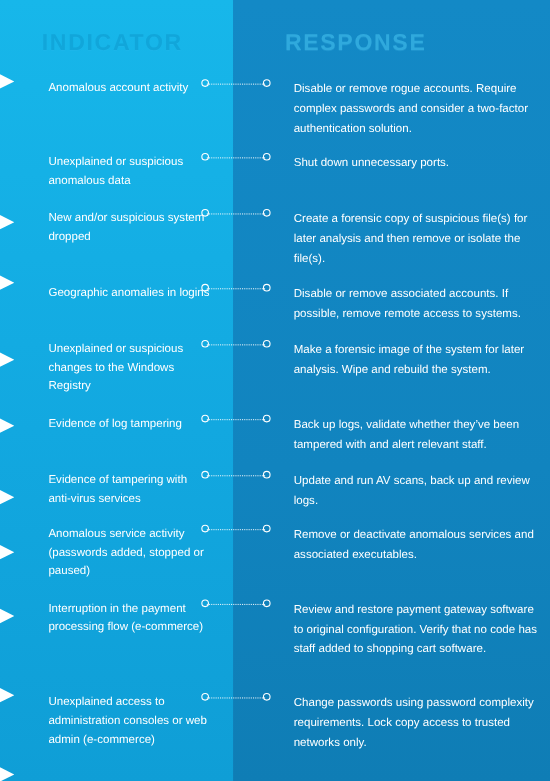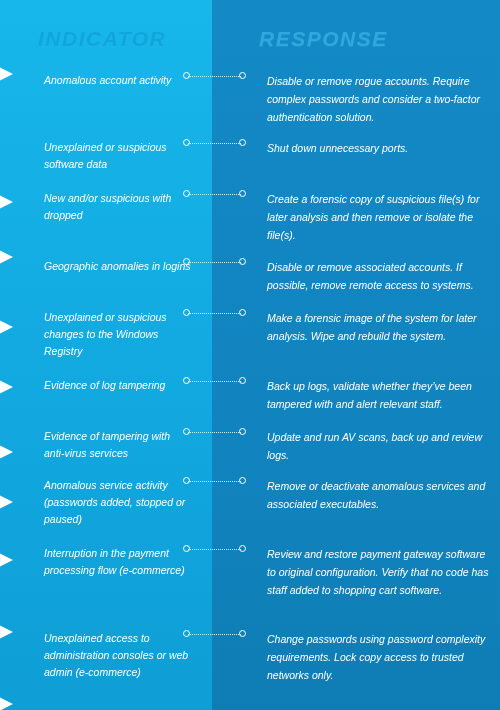--- a/index.html
+++ b/index.html
@@ -8,21 +8,20 @@
     width:500px; height:710px;
     font-family:"Liberation Sans", sans-serif;
     overflow:hidden;
   }
 
   #infographic {
     position:relative;
     width:500px; height:710px;
     background:#1184bf;
     overflow:hidden;
-    font-style:italic;
   }
 
   
   #left-panel {
     position:absolute; left:0; top:0;
     width:212px; height:710px;
     background:linear-gradient(180deg,#17b7ea 0%, #12a8e0 55%, #0f9ed6 100%);
   }
   #right-panel {
     position:absolute; left:212px; top:0;
@@ -119,30 +118,30 @@
       <div class="row" style="top: 72px;">
         <div class="indicator-text">Anomalous account activity</div>
         <div class="connector">
           <span class="node start"></span>
           <span class="dots"></span>
           <span class="node end"></span>
         </div>
         <div class="response-text">Disable or remove rogue accounts. Require complex passwords and consider a two-factor authentication solution.</div>
       </div>
       <div class="row" style="top: 139px;">
-        <div class="indicator-text">Unexplained or suspicious software data</div>
+        <div class="indicator-text">Unexplained or suspicious anomalous data</div>
         <div class="connector">
           <span class="node start"></span>
           <span class="dots"></span>
           <span class="node end"></span>
         </div>
         <div class="response-text">Shut down unnecessary ports.</div>
       </div>
       <div class="row" style="top: 190px;">
-        <div class="indicator-text">New and/or suspicious with dropped</div>
+        <div class="indicator-text">New and/or suspicious system dropped</div>
         <div class="connector">
           <span class="node start"></span>
           <span class="dots"></span>
           <span class="node end"></span>
         </div>
         <div class="response-text">Create a forensic copy of suspicious file(s) for later analysis and then remove or isolate the file(s).</div>
       </div>
       <div class="row" style="top: 258px;">
         <div class="indicator-text">Geographic anomalies in logins</div>
         <div class="connector">

